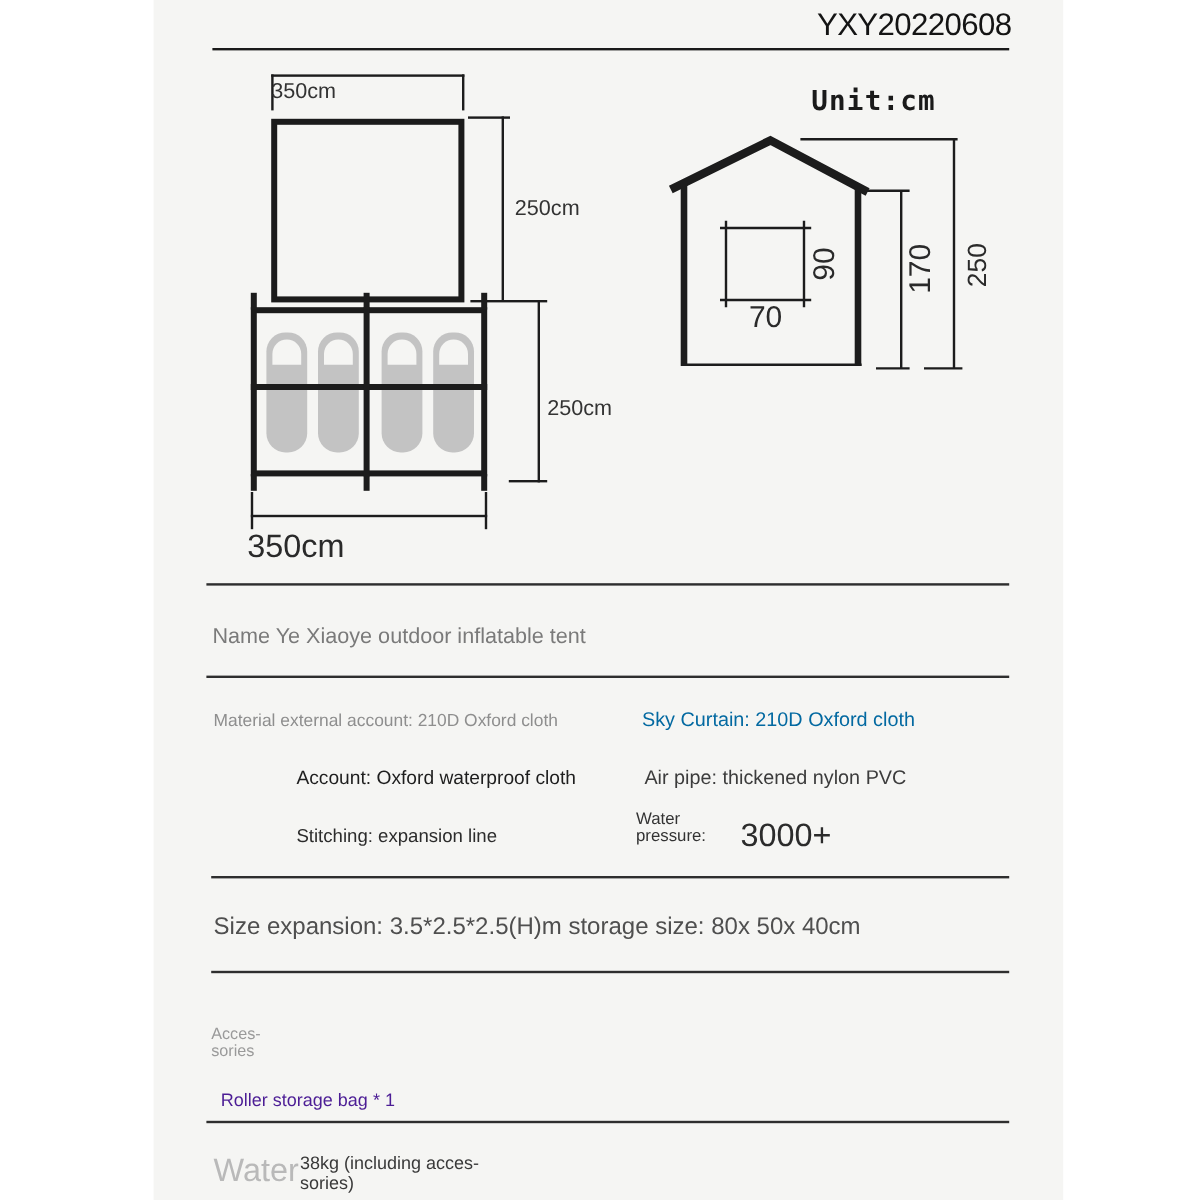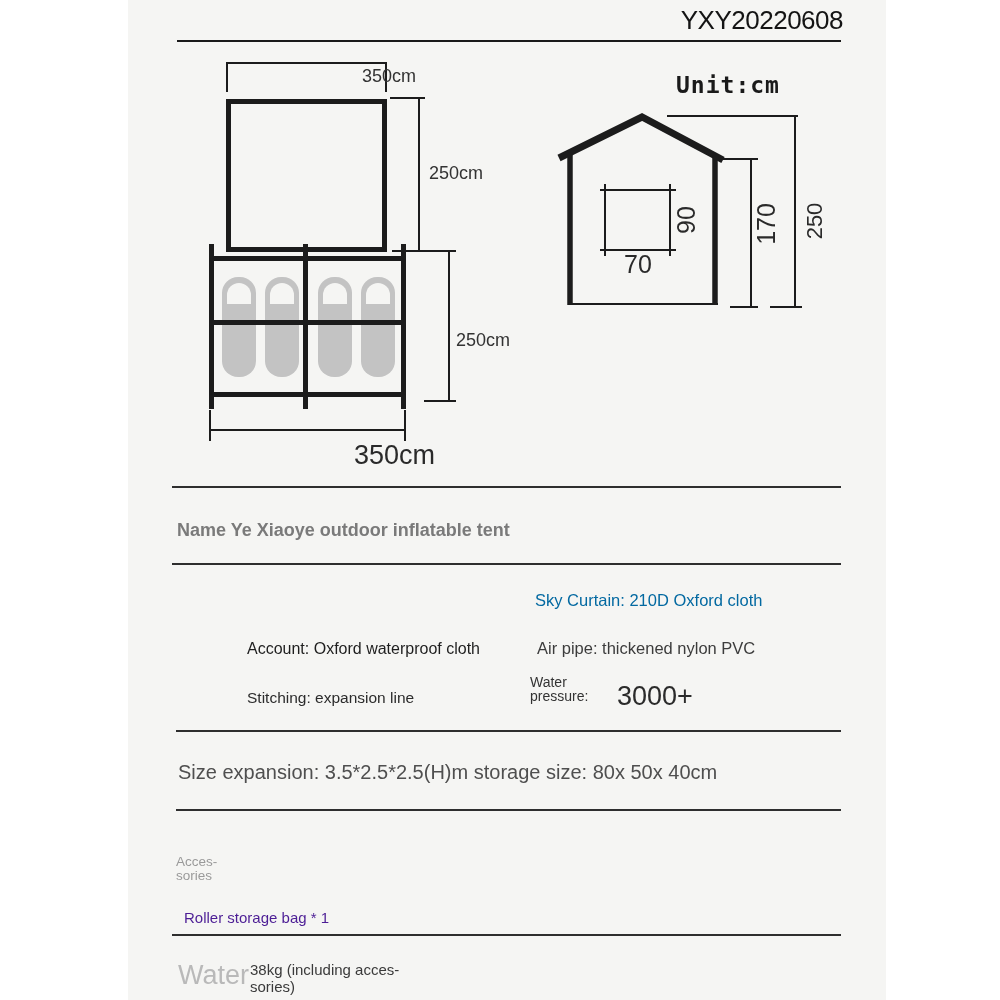--- a/index.html
+++ b/index.html
@@ -9,21 +9,21 @@
   .abs{position:absolute;}
   .ln{position:absolute;background:#1c1c1c;}
   .rule{position:absolute;background:#2e2e2e;height:2px;}
   .lbl{position:absolute;color:#333;white-space:nowrap;}
   .box{position:absolute;border:5px solid #1b1b1b;box-sizing:border-box;}
   .pad{position:absolute;width:34px;height:100px;background:#c3c3c3;border-radius:16px;}
   .pad .dome{position:absolute;left:5px;right:5px;top:6px;height:21px;background:#f5f5f3;border-radius:12px 12px 0 0;}
   .doc-code{position:absolute;top:5px;right:157px;font-size:26px;font-weight:500;letter-spacing:-0.5px;color:#141414;}
   .unit{position:absolute;left:676px;top:72px;font-family:"DejaVu Sans Mono",monospace;font-size:23px;font-weight:600;letter-spacing:1px;color:#1a1a1a;}
   .dimlbl{font-size:18px;color:#333;}
-  .center{text-align:right;margin-left:29px;}
+  .center{text-align:left;}
   svg text{font-family:"Liberation Sans",sans-serif;fill:#2a2a2a;}
 </style>
 </head>
 <body>
 
 <div class="canvas">
 
   <div class="panel"></div>
 
   <div class="doc-code">YXY20220608</div>
@@ -93,23 +93,24 @@
     <line x1="190" y1="209" x2="218" y2="209" stroke="#1c1c1c" stroke-width="2"></line>
     <text transform="translate(226,126) rotate(-90)" text-anchor="middle" dy="0.35em" font-size="25">170</text>
 
     <line x1="127" y1="18" x2="258" y2="18" stroke="#1c1c1c" stroke-width="2"></line>
     <line x1="255" y1="18" x2="255" y2="209" stroke="#1c1c1c" stroke-width="2"></line>
     <line x1="230" y1="209" x2="262" y2="209" stroke="#1c1c1c" stroke-width="2"></line>
     <text transform="translate(274,123) rotate(-90)" text-anchor="middle" dy="0.35em" font-size="22">250</text>
   </svg>
 
   <div class="rule" style="left:172px;top:486px;width:669px;"></div>
-  <div class="lbl" style="left:177px;top:520px;font-size:18px;color:#7a7a7a;font-weight:bold;">Name Ye Xiaoye outdoor inflatable tent</div>
+  <div class="lbl" style="left:177px;top:520px;font-size:18px;color:#7a7a7a;">Name Ye Xiaoye outdoor inflatable tent</div>
   <div class="rule" style="left:172px;top:563px;width:669px;"></div>
 
+  <div class="lbl" style="left:178px;top:593px;font-size:14.5px;color:#8e8e8e;">Material external account: 210D Oxford cloth</div>
   <div class="lbl" style="left:535px;top:591px;font-size:16.5px;color:#0369a1;">Sky Curtain: 210D Oxford cloth</div>
 
   <div class="lbl" style="left:247px;top:640px;font-size:16px;color:#1e1e1e;">Account: Oxford waterproof cloth</div>
   <div class="lbl" style="left:537px;top:639px;font-size:16.5px;color:#3c3c3c;">Air pipe: thickened nylon PVC</div>
 
   <div class="lbl" style="left:247px;top:689px;font-size:15.5px;color:#2c2c2c;">Stitching: expansion line</div>
   <div class="lbl" style="left:530px;top:675px;font-size:14px;line-height:14px;color:#333;">
     <div>Water</div>
     <div>pressure:</div>
   </div>

